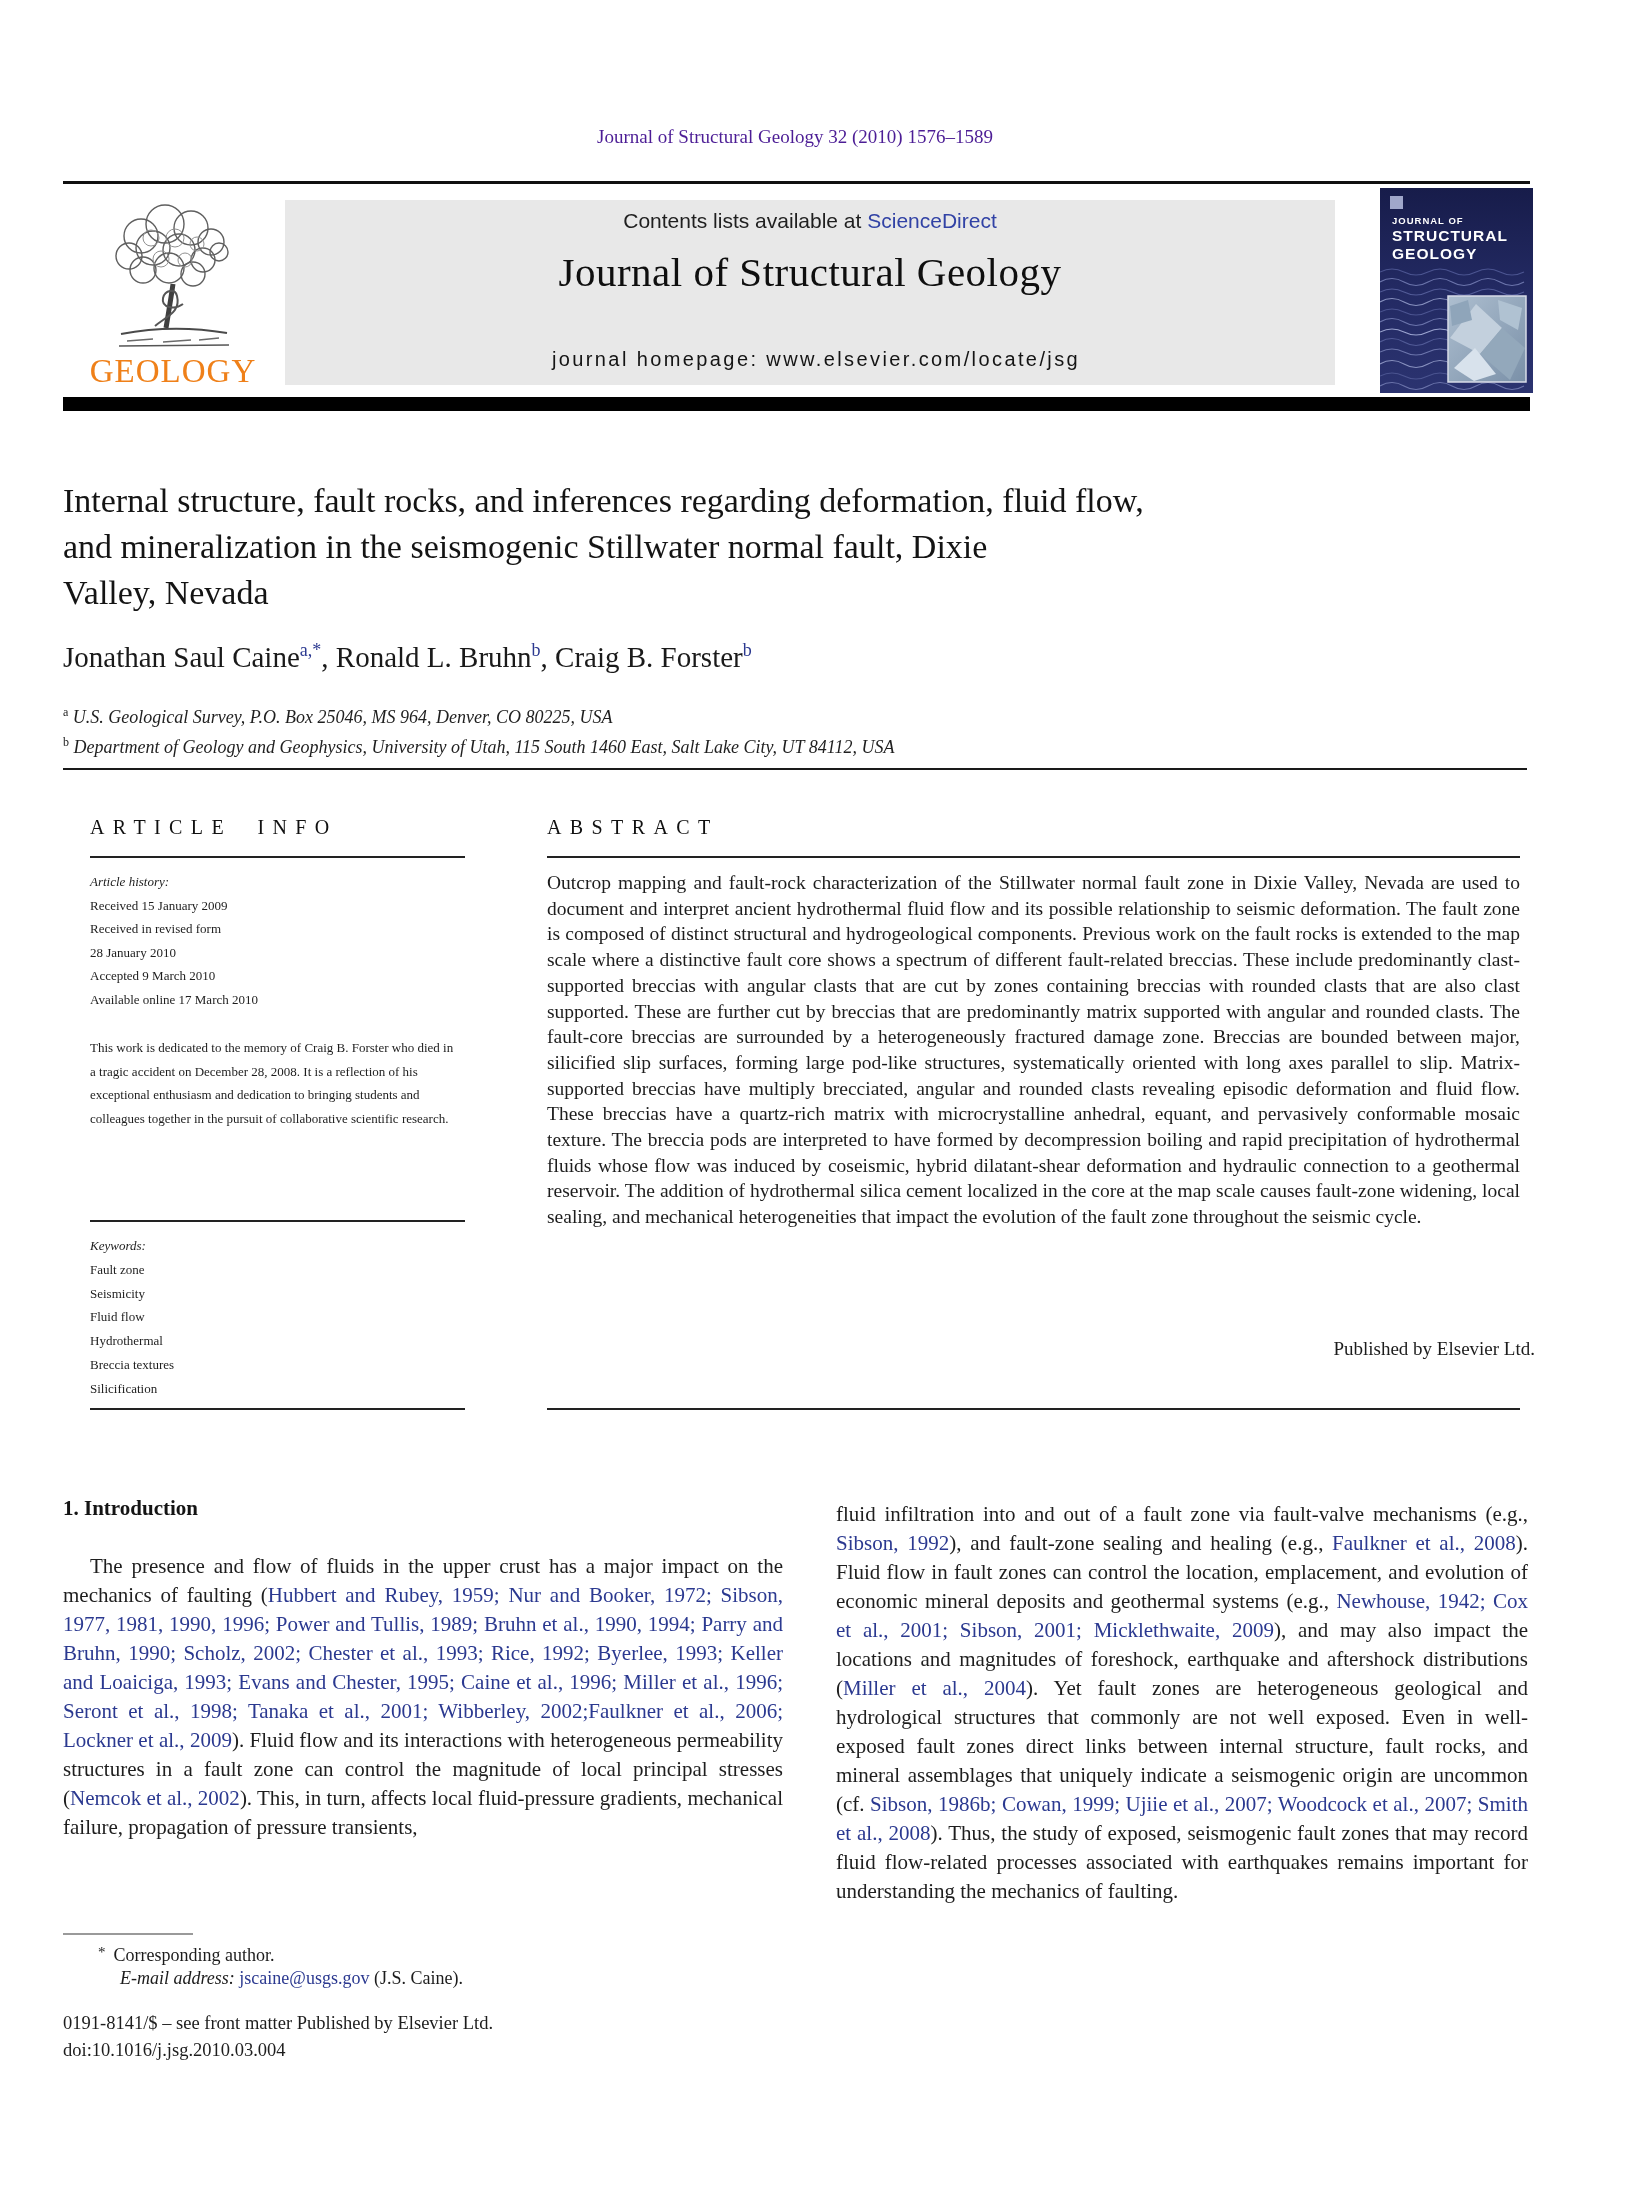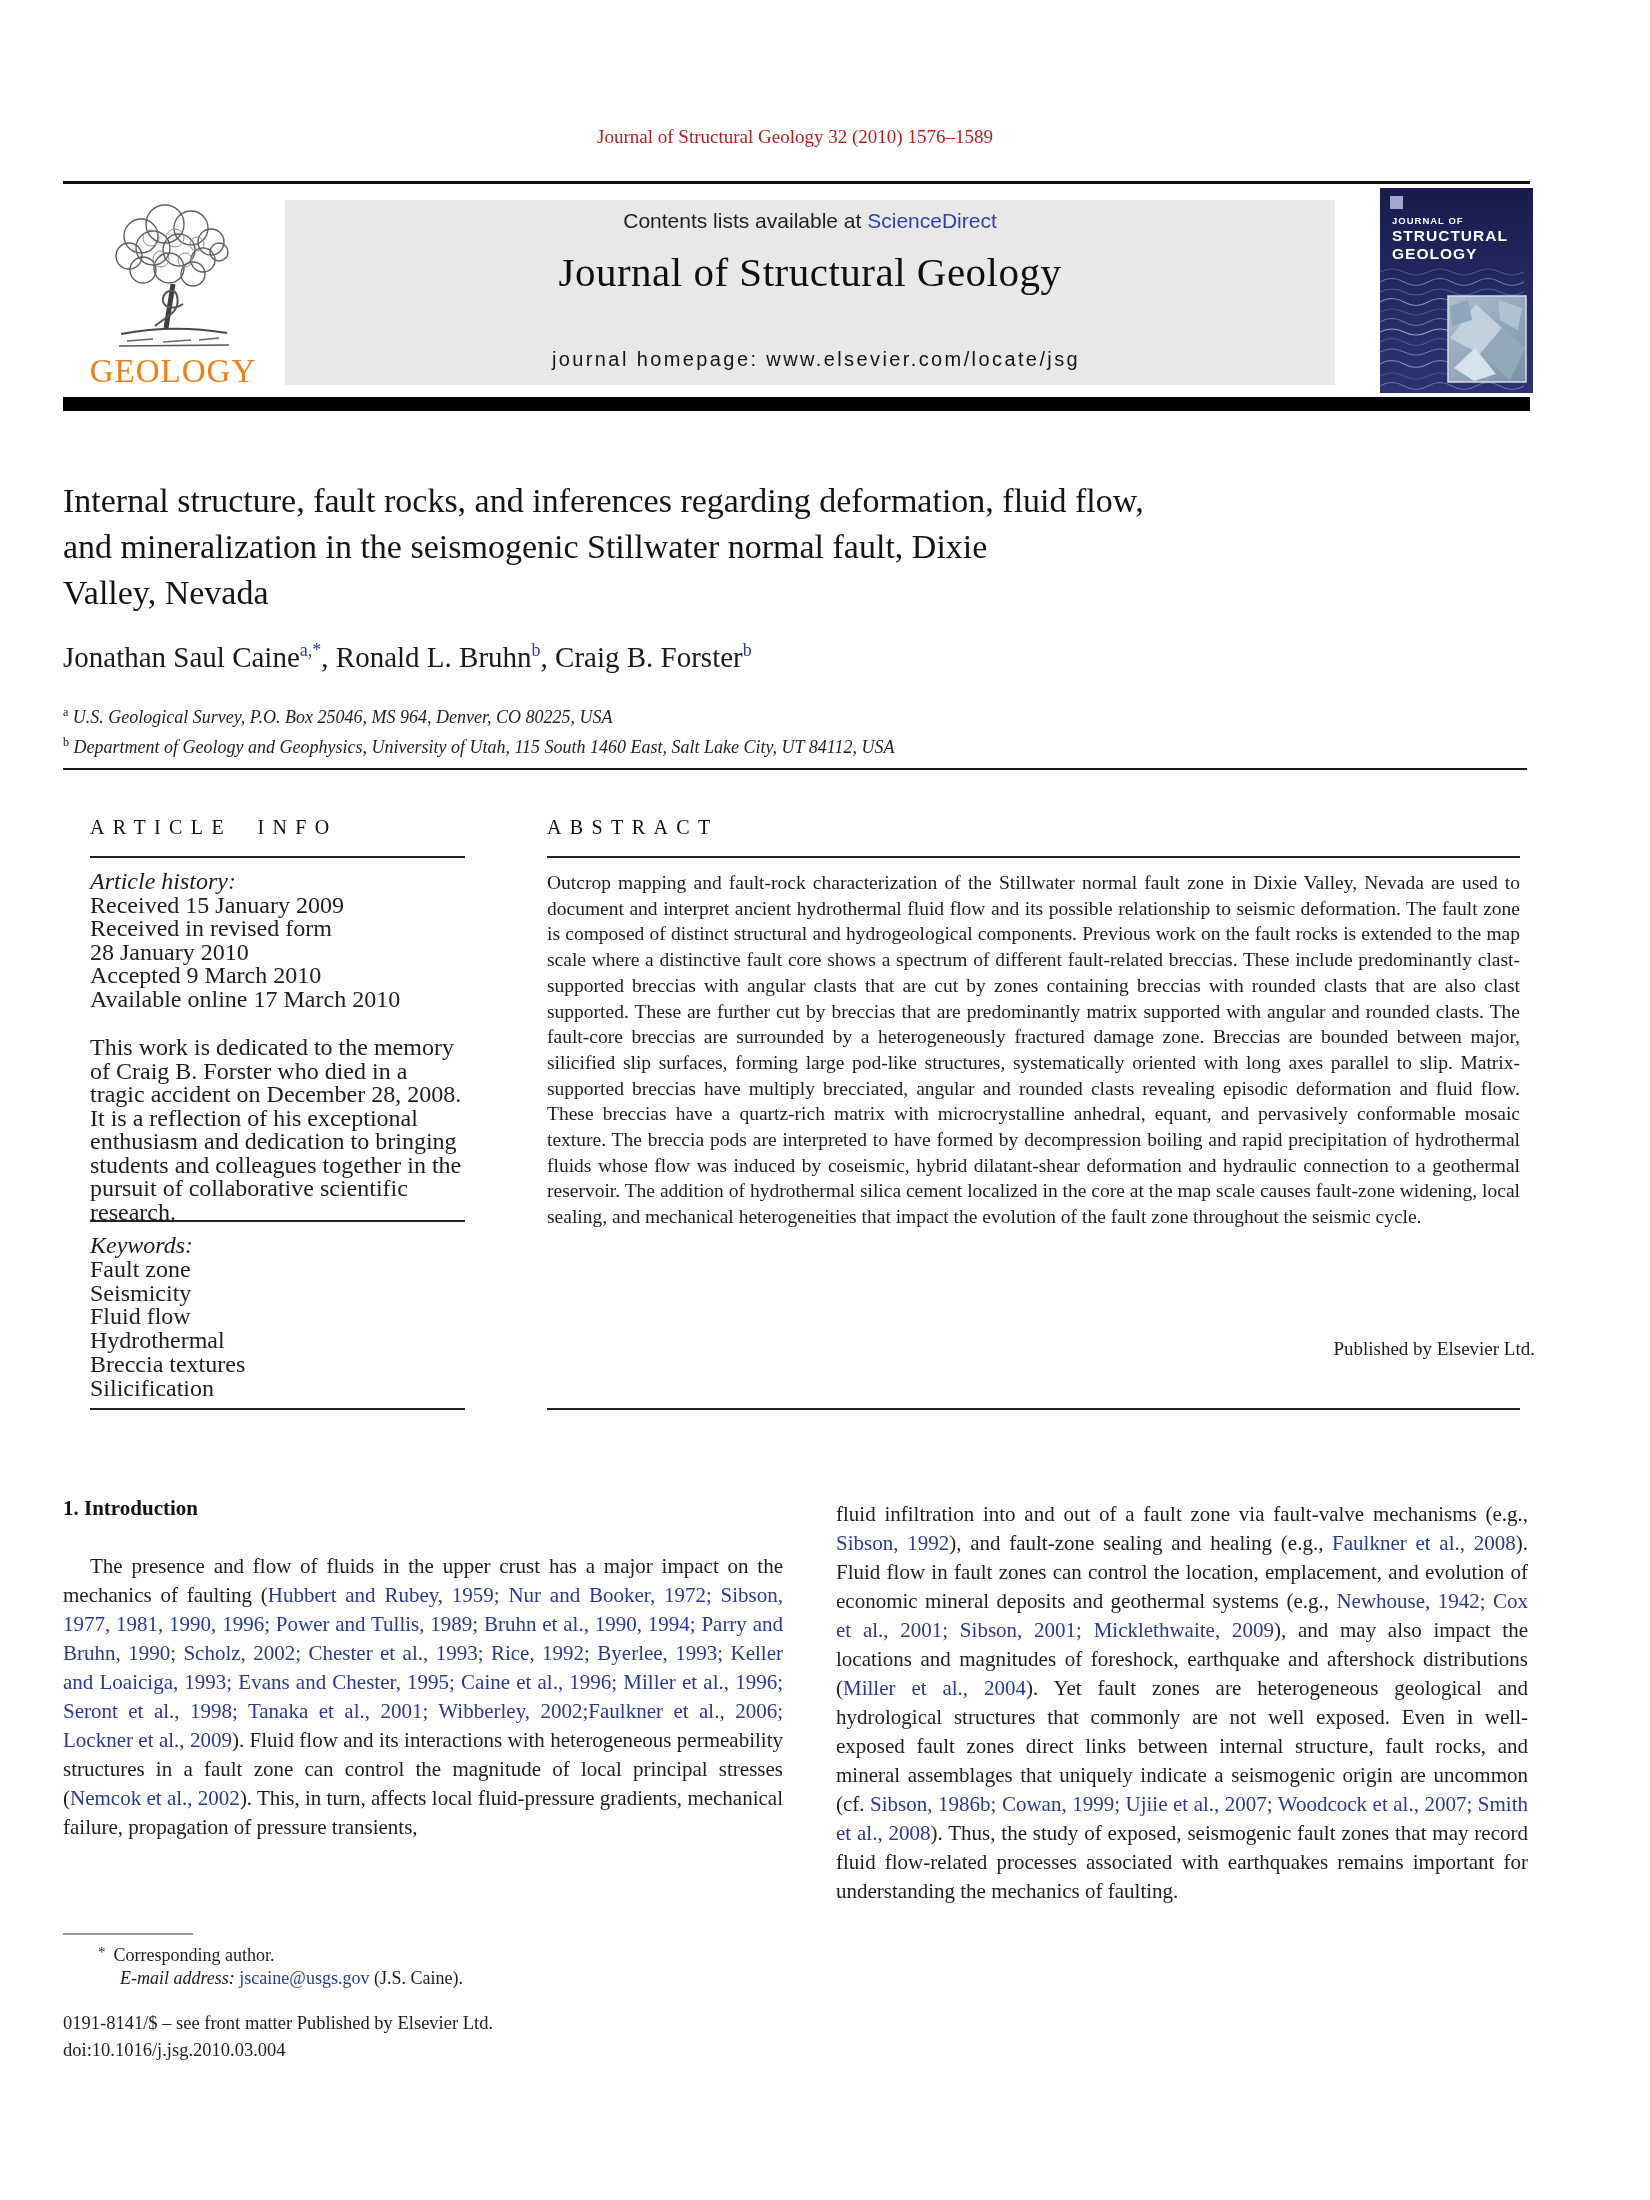--- a/index.html
+++ b/index.html
@@ -9,21 +9,21 @@
     --band-grey:#e8e8e8;
     --cover-navy:#1e2357;
   }
   html,body{margin:0;padding:0}
   body{
     width:1650px;height:2200px;position:relative;background:#ffffff;
     font-family:"Liberation Serif",serif;color:#1c1c1c;overflow:hidden;
   }
   .abs{position:absolute}
 
-  #ref-line{left:63px;top:126px;width:1464px;text-align:center;font-size:19px;color:#b91c1c}
+  #ref-line{left:63px;top:126px;width:1464px;text-align:center;font-size:19px;color:#4c1d95}
   #top-rule{left:63px;top:181px;width:1467px;height:3px;background:#101010}
 
   #band{left:285px;top:200px;width:1050px;height:185px;background:var(--band-grey)}
   #band .contents{position:absolute;top:9px;left:0;right:0;text-align:center;
     font-family:Liberation Sans, sans-serif;font-size:21px;color:#1f1f1f}
   #band .contents .sd{color:var(--sd-blue)}
   #band .jtitle{position:absolute;top:48px;left:0;right:0;text-align:center;
     font-size:41px;letter-spacing:.5px;color:#0f0f0f}
   #band .homepage{position:absolute;top:148px;left:12px;right:0;text-align:center;
     font-family:"Liberation Sans",sans-serif;font-size:20px;letter-spacing:2.4px;color:#141414}
@@ -46,21 +46,21 @@
   #affils sup{font-size:12px;font-style:normal;color:#222}
 
   #mid-rule{left:63px;top:768px;width:1464px;height:2px;background:#1a1a1a}
 
   .col-head{font-size:20px;letter-spacing:.42em;word-spacing:.6em;color:#111}
   #ai-head{left:90px;top:816px}
   #ab-head{left:547px;top:816px}
   #ai-rule{left:90px;top:856px;width:375px;height:2px;background:#222}
   #ab-rule{left:547px;top:856px;width:973px;height:2px;background:#222}
 
-  .info-text{font-size:24px;line-height:23.5px;color:#1d1d1d}
+  .info-text{font-size:13px;line-height:23.5px;color:#1d1d1d}
   #history{left:90px;top:870px;width:375px}
   #dedication{left:90px;top:1036px;width:372px}
   #kw-rule{left:90px;top:1220px;width:375px;height:2px;background:#222}
   #kw-block{left:90px;top:1234px;width:375px;line-height:23.8px}
   #left-bottom-rule{left:90px;top:1408px;width:375px;height:2px;background:#222}
   .ital-label{font-style:italic}
 
   #ab-text{left:547px;top:870px;width:973px;font-size:19.5px;line-height:25.7px;
     text-align:justify;color:#1d1d1d}
   #publisher{left:562px;top:1338px;width:973px;text-align:right;font-size:19px}

